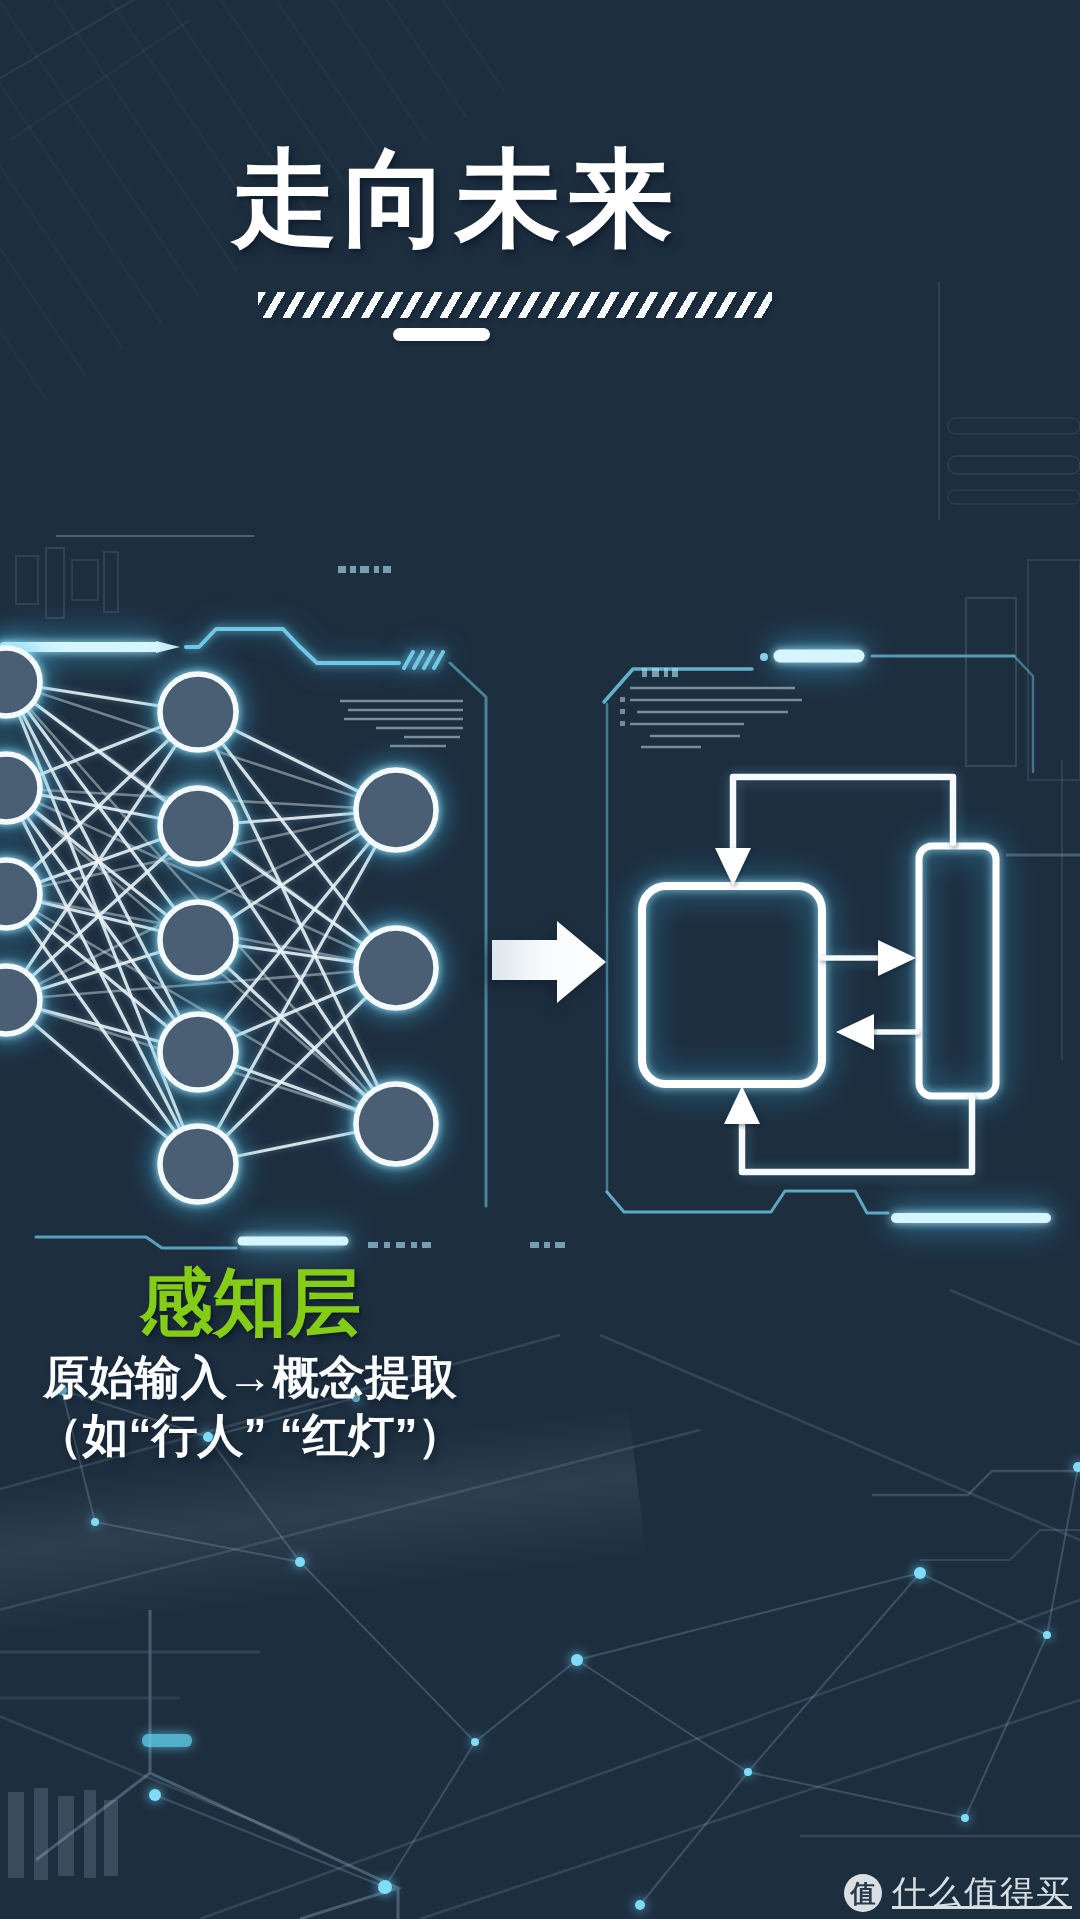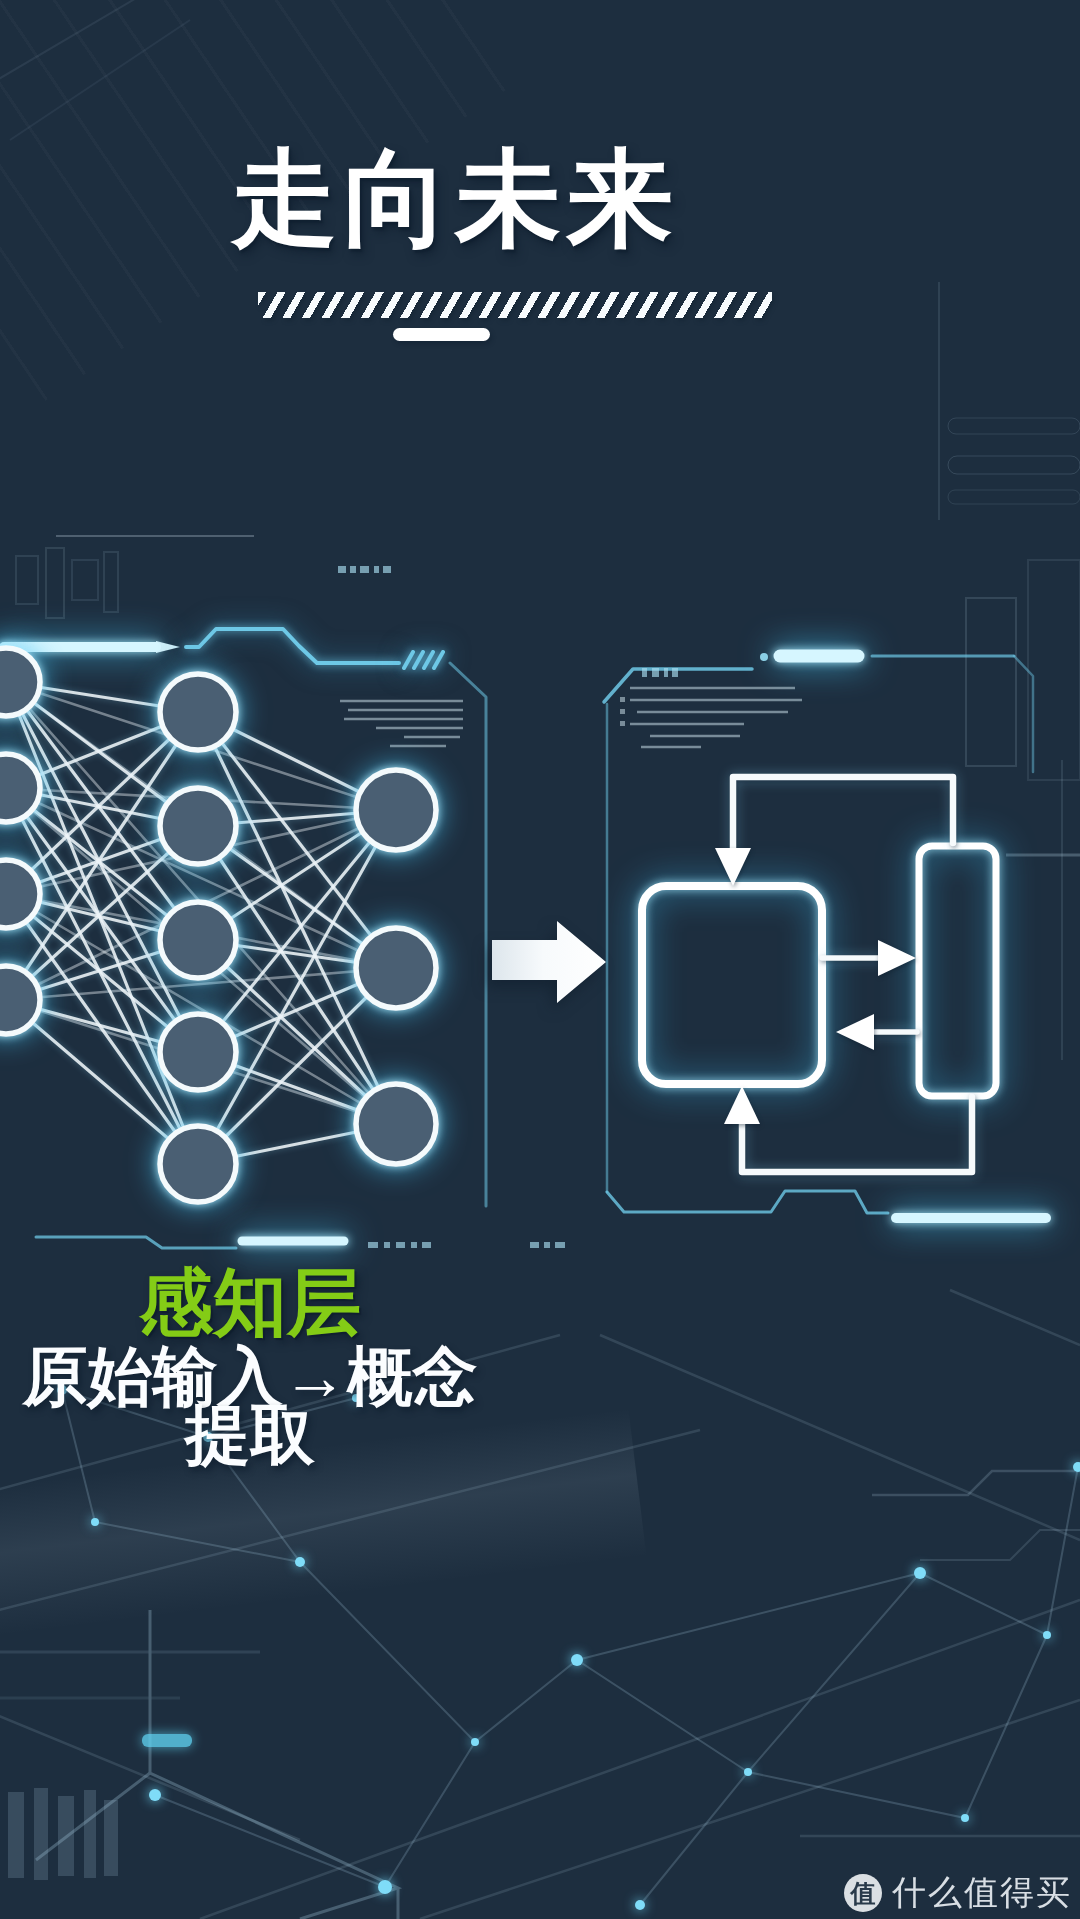--- a/index.html
+++ b/index.html
@@ -25,30 +25,30 @@
   .hatch{left:258px;top:292px;width:514px;height:26px;
     background:repeating-linear-gradient(120deg,#f7fbfd 0 7px, rgba(0,0,0,0) 7px 17px);
     filter:drop-shadow(2px 3px 2px rgba(12,28,44,.35));}
   .whitebar{left:393px;top:328px;width:97px;height:13px;border-radius:7px;background:#ffffff;
     box-shadow:2px 3px 4px rgba(12,28,44,.4);}
   
   .layer-label{top:1254px;width:440px;text-align:center;font-size:74px;font-weight:900;color:#84cc16;
     text-shadow:4px 5px 8px rgba(10,24,40,.6), 2px 2px 1px rgba(10,24,40,.45);}
   .label-left{left:30px;}
   .label-right{left:600px;}
-  .layer-desc{top:1348px;text-align:center;font-size:65px;font-weight:700;color:#fbfdff;line-height:58px;
+  .layer-desc{top:1348px;text-align:center;font-size:46px;font-weight:700;color:#fbfdff;line-height:58px;
     text-shadow:3px 4px 6px rgba(10,24,40,.55);}
   .desc-left{left:4px;width:492px;}
   .desc-right{left:592px;width:472px;}
   
   .watermark{left:810px;top:1868px;width:262px;height:50px;display:flex;align-items:center;justify-content:flex-end;
     gap:10px;opacity:.88;}
   .wm-badge{width:38px;height:38px;border-radius:50%;background:#f5f8fa;color:#2b3c4c;
     display:flex;align-items:center;justify-content:center;font-size:25px;font-weight:900;flex:0 0 auto;}
-  .wm-text{font-size:34px;color:#f2f7fb;font-weight:500;letter-spacing:2px;white-space:nowrap;}
+  .wm-text{font-size:34px;color:#f2f7fb;font-weight:500;letter-spacing:2px;white-space:nowrap;text-decoration:underline;}
   
   svg.deco{left:0;top:0;}
   .frame-line{stroke:#6ec8e6;fill:none;stroke-linecap:round;stroke-linejoin:round;}
   .frame-glow{filter:drop-shadow(0 0 4px rgba(120,215,248,.8)) drop-shadow(0 0 12px rgba(60,180,230,.55));}
   .bar-bright{stroke:#d6f6ff;fill:none;stroke-linecap:round;
     filter:drop-shadow(0 0 5px rgba(170,235,255,.95)) drop-shadow(0 0 16px rgba(70,195,240,.8));}
   .fineprint{stroke:#d4e9f2;stroke-width:2.5;opacity:.5;}
   .tickmark{fill:#a8dcef;opacity:.65;}
   #net-edges line, #net-edges-long line{stroke:#eef5f9;stroke-width:3.2;opacity:.88;stroke-linecap:round;}
   #net-edges-long line{opacity:.42;stroke-width:2.6;}
@@ -324,20 +324,21 @@
   </svg>
 
   <div class="abs title">走向未来</div>
   <div class="abs hatch"></div>
   <div class="abs whitebar"></div>
 
   <div class="abs layer-label label-left">感知层</div>
 
   <div class="abs layer-desc desc-left">
     <div>原始输入→概念提取</div>
+    <div>（如“行人” “红灯”）</div>
   </div>
 
   <div class="abs watermark">
     <div class="wm-badge">值</div>
     <div class="wm-text">什么值得买</div>
   </div>
 
 </div>
 
 </body></html>

